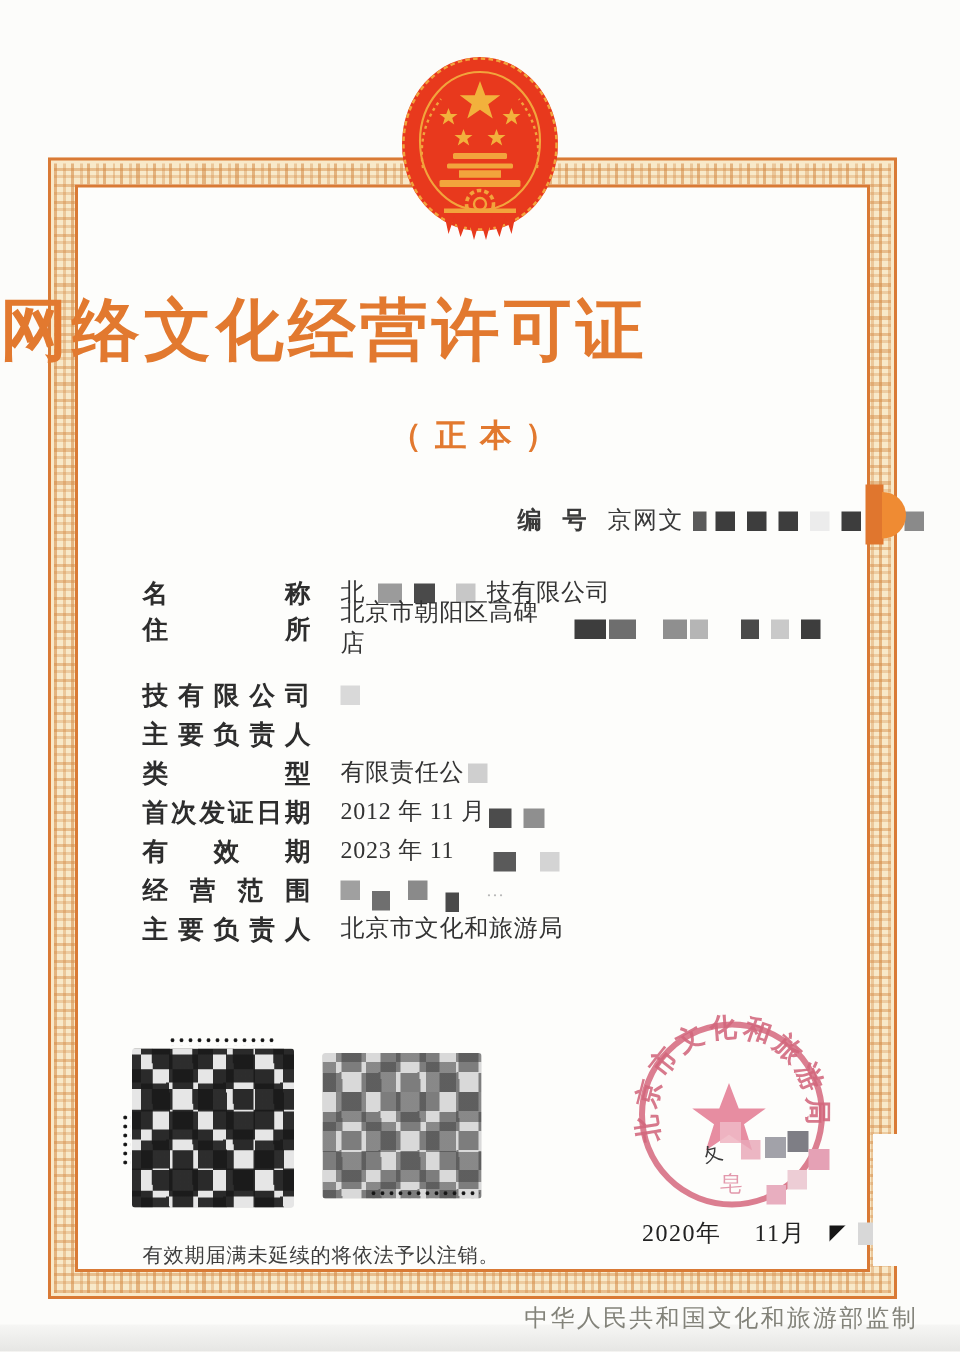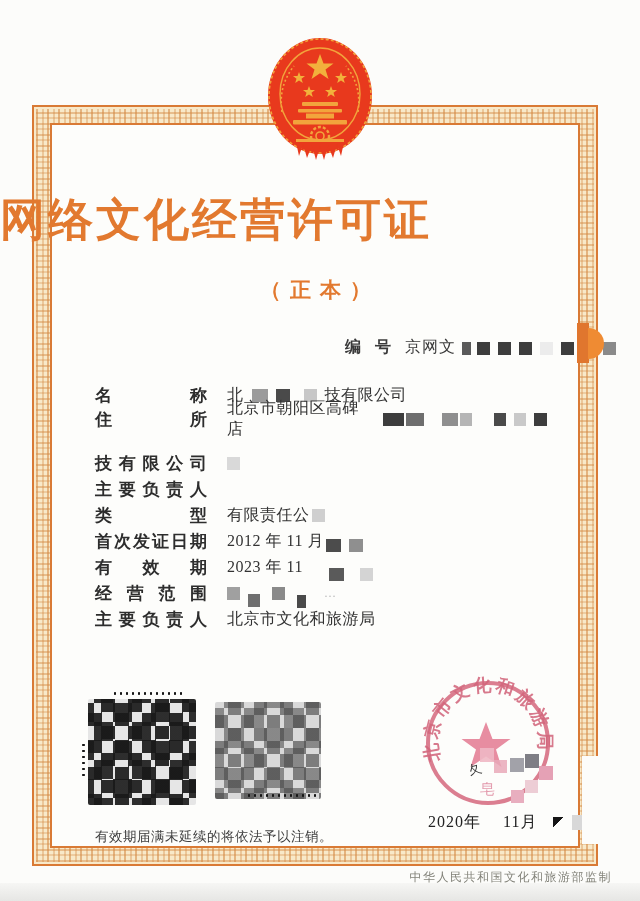--- a/index.html
+++ b/index.html
@@ -97,21 +97,21 @@
   .spk-v{background-image:radial-gradient(#151515 30%, transparent 34%);background-size:5px 6px;width:6px;}
 
   
   .note{position:absolute;left:95px;font-size:13.5px;color:#3d3d3d;z-index:4;letter-spacing:.5px;}
   .issue-date{position:absolute;left:428px;top:812px;font-size:16px;color:#222;z-index:5;letter-spacing:1px;display:flex;align-items:center;}
   .date-gap{display:inline-block;width:22px;}
   .d-tri{display:inline-block;width:14px;height:11px;margin-left:16px;background:linear-gradient(135deg,#161616 0 42%,transparent 43%);}
   .d-box{display:inline-block;width:27px;height:15px;margin-left:5px;background:#d8d8d8;}
   .footer{
     position:absolute;right:28px;top:869px;z-index:8;
-    font-size:12px;color:#83837a;letter-spacing:1.5px;text-align:center;
+    font-size:16px;color:#83837a;letter-spacing:1.5px;text-align:center;
   }
   
   .seal{position:absolute;left:418px;top:672px;width:146px;height:146px;z-index:5;opacity:.92;}
 </style>
 </head>
 <body>
 
 <div class="page">
 
   <div class="frame">

